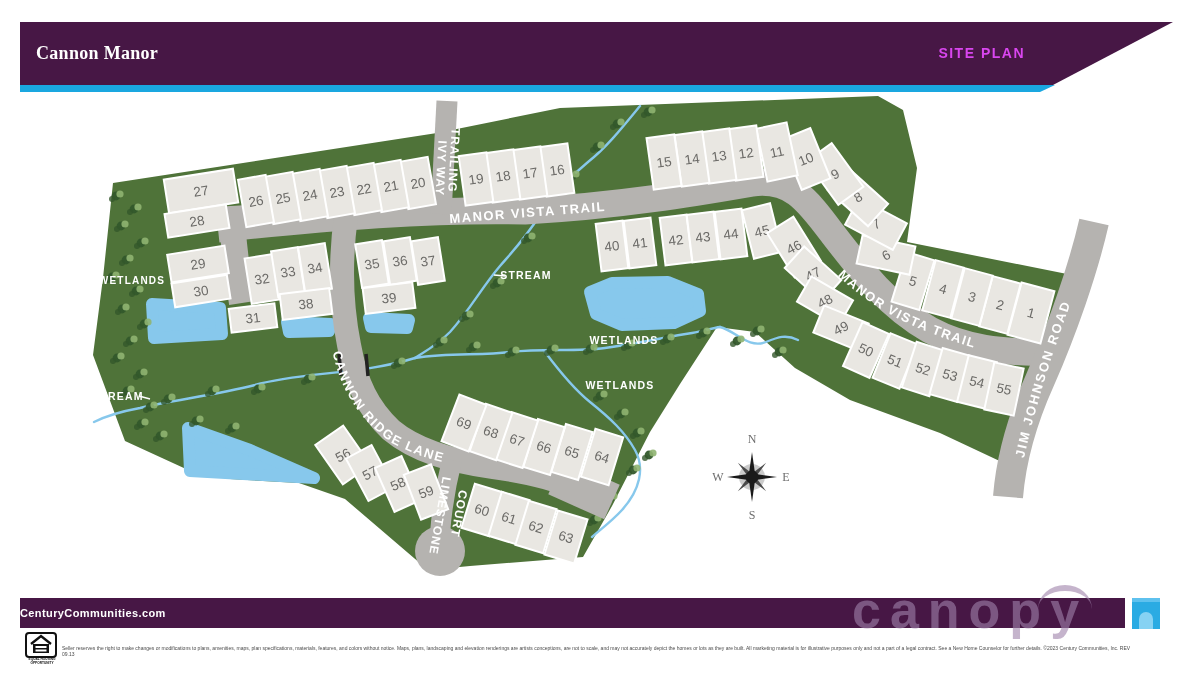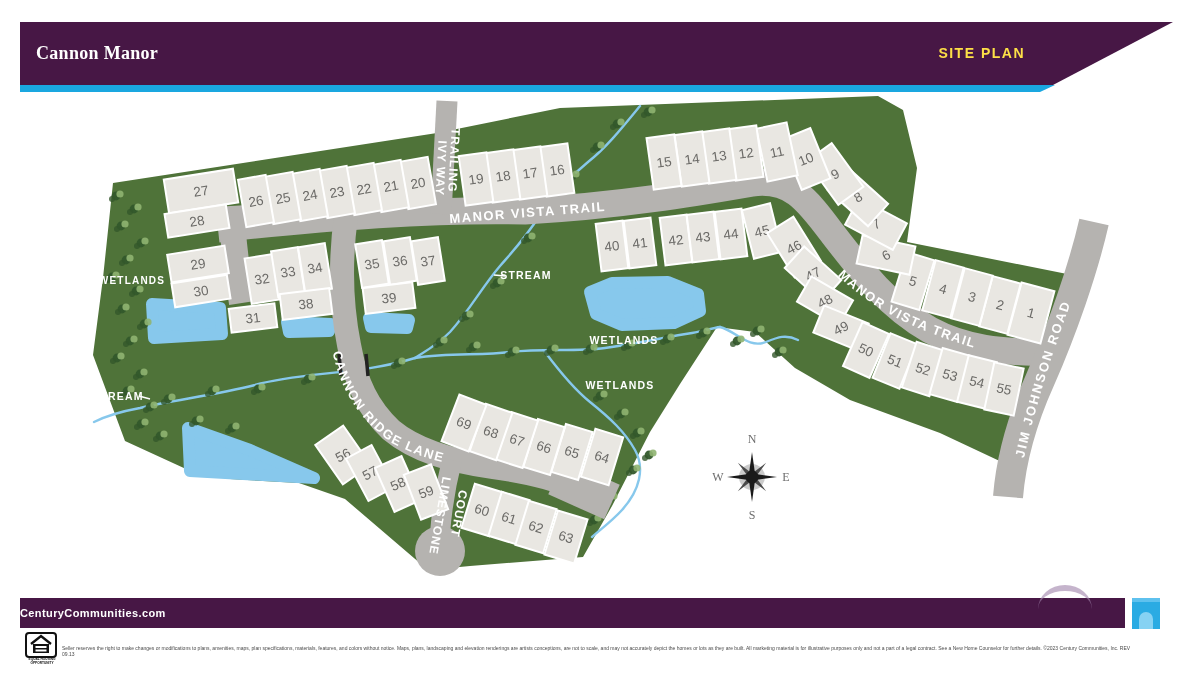--- a/index.html
+++ b/index.html
@@ -3,21 +3,21 @@
 <meta charset="utf-8">
 <style>
   html,body{margin:0;padding:0;background:#fff;}
   .page{position:relative;width:1200px;height:675px;background:#fff;overflow:hidden;
         font-family:"Liberation Sans",sans-serif;}
   
   .header-bar{position:absolute;left:20px;top:22px;width:1153px;height:63px;background:#471745;
         clip-path:polygon(0 0,100% 0,calc(100% - 120px) 100%,0 100%);}
   .header-title{position:absolute;left:16px;top:0;line-height:63px;color:#fff;
         font-family:"Liberation Serif",serif;font-size:18px;font-weight:600;letter-spacing:.3px;}
-  .banner-label{position:absolute;right:148px;top:0;line-height:63px;color:#fde047;
+  .banner-label{position:absolute;right:148px;top:0;line-height:63px;color:#d946ef;
         font-size:14px;font-weight:bold;letter-spacing:1.5px;text-align:right;}
   .cyan-stripe{position:absolute;left:20px;top:85px;width:1035px;height:7px;background:#1aa7e0;
         clip-path:polygon(0 0,100% 0,calc(100% - 15px) 100%,0 100%);}
   
   .map-svg{position:absolute;left:0;top:0;width:1200px;height:675px;}
   
   .footer-bar{position:absolute;left:20px;top:598px;width:1105px;height:30px;background:#471745;z-index:2;}
   .footer-site{position:absolute;left:0;right:0;top:0;line-height:30px;text-align:left;color:#fff;
         font-size:11px;font-weight:bold;letter-spacing:.4px;}
   .watermark{position:absolute;left:852px;top:584px;z-index:3;color:#a083ab;opacity:.6;
@@ -627,20 +627,21 @@
         <text x="752" y="443" text-anchor="middle" font-size="12" fill="#6e6e6e" font-family="&quot;Liberation Serif&quot;,serif">N</text>
         <text x="752" y="519" text-anchor="middle" font-size="12" fill="#6e6e6e" font-family="&quot;Liberation Serif&quot;,serif">S</text>
         <text x="718" y="481" text-anchor="middle" font-size="12" fill="#6e6e6e" font-family="&quot;Liberation Serif&quot;,serif">W</text>
         <text x="786" y="481" text-anchor="middle" font-size="12" fill="#6e6e6e" font-family="&quot;Liberation Serif&quot;,serif">E</text>
       </g>
     </svg>
 
   <div class="footer-bar">
     <div class="footer-site">CenturyCommunities.com</div>
   </div>
+  <div class="watermark">canopy</div>
   <div class="watermark-arc"></div>
   <div class="brand-square">
     <svg width="28" height="31" viewBox="0 0 28 31">
       <rect x="0" y="0" width="28" height="4" fill="#5ec1ee"></rect>
       <path d="M7,31 V21 A7,7 0 0 1 21,21 V31 Z" fill="#86d2f3"></path>
     </svg>
   </div>
 
   <svg class="eho" width="34" height="26" viewBox="0 0 34 26">
     <rect x="1" y="1" width="30" height="24" rx="3" fill="#fff" stroke="#111" stroke-width="2"></rect>

